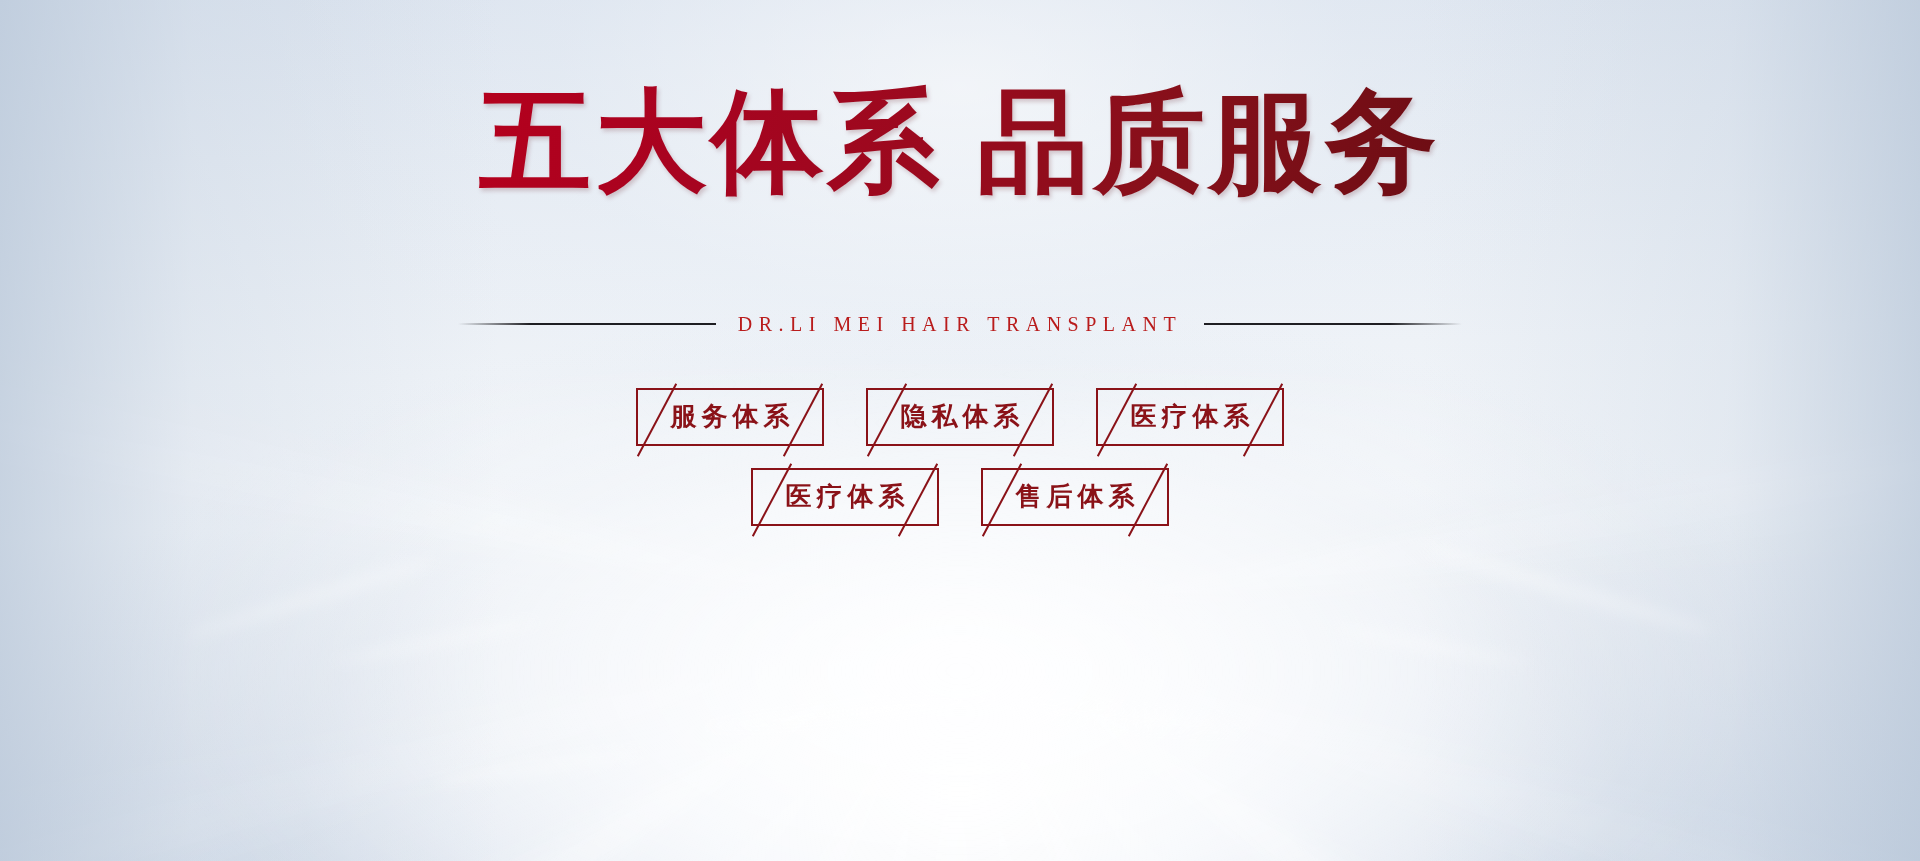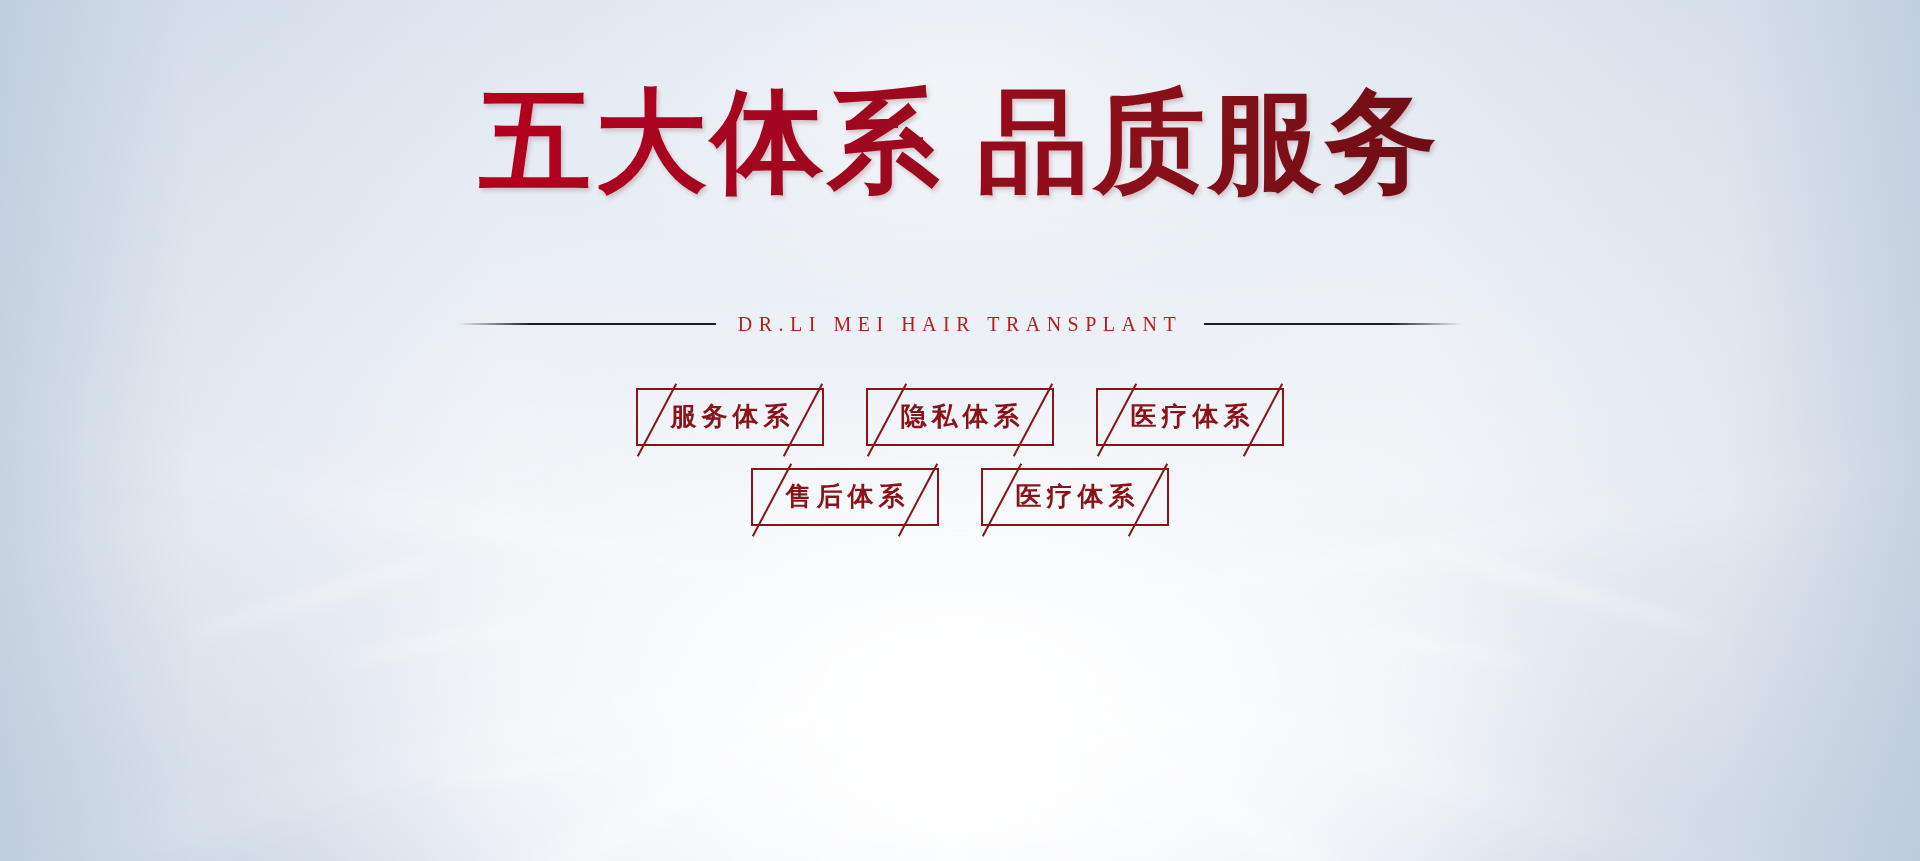--- a/index.html
+++ b/index.html
@@ -264,25 +264,25 @@
         <div class="tag">
           <span class="slash left"></span>
           <span class="tag-label">医疗体系</span>
           <span class="slash right"></span>
         </div>
       </div>
 
       <div class="tag-row">
         <div class="tag">
           <span class="slash left"></span>
+          <span class="tag-label">医疗体系</span>
+          <span class="slash right"></span>
+        </div>
+        <div class="tag">
+          <span class="slash left"></span>
           <span class="tag-label">售后体系</span>
-          <span class="slash right"></span>
-        </div>
-        <div class="tag">
-          <span class="slash left"></span>
-          <span class="tag-label">医疗体系</span>
           <span class="slash right"></span>
         </div>
       </div>
 
     </div>
   </div>
 </div>
 
 </body></html>

